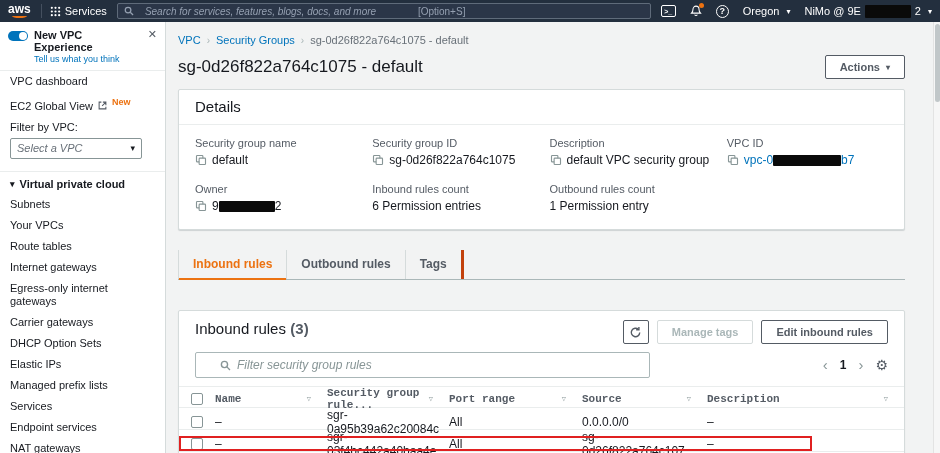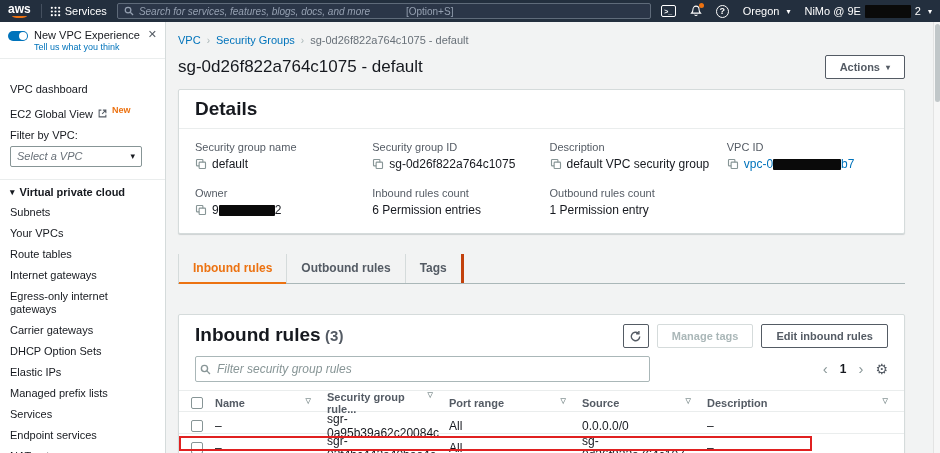--- a/index.html
+++ b/index.html
@@ -6,39 +6,39 @@
   html,body { width:940px; height:453px; overflow:hidden; }
   body { font-family:"Liberation Sans", sans-serif; background:#f2f3f3; position:relative; color:#16191f; }
 
   
   .topnav { position:absolute; top:0; left:0; width:940px; height:22px; background:#232f3e; display:flex; align-items:center; color:#fff; font-size:11px; padding:0 8px; z-index:20; }
   .nav-left { display:flex; align-items:center; gap:8px; }
   .aws-logo { display:inline-flex; flex-direction:column; align-items:center; font-weight:bold; font-size:12px; line-height:10px; cursor:pointer; margin-right:2px; }
   .aws-logo .smile { width:15px; height:4px; border-bottom:2px solid #ec7211; border-radius:0 0 60% 60%; }
   .nav-divider { width:1px; height:14px; background:#45505f; }
   .nav-item { display:flex; align-items:center; gap:4px; background:none; border:none; color:#fff; font-size:11px; font-family:inherit; cursor:pointer; }
-  .nav-search { flex:1; max-width:556px; height:16px; margin:0 10px; background:#2b3648; border:1px solid #5f6b7a; border-radius:2px; display:flex; align-items:center; padding:0 6px; gap:5px; }
+  .nav-search { flex:1; max-width:556px; height:16px; margin:0 10px; background:#2b3648; border:1px solid #5f6b7a; border-radius:2px; display:flex; align-items:center; padding:0 6px; gap:11px; }
   .nav-search input { background:transparent; border:none; outline:none; color:#ddd; font-size:10px; width:262px; font-family:inherit; }
   .nav-search input::placeholder { color:#95a0b1; font-style:italic; }
   .shortcut { color:#95a0b1; font-size:10px; }
   .nav-right { display:flex; align-items:center; gap:14px; margin-left:auto; }
   .nav-icon-btn { position:relative; background:none; border:none; color:#fff; cursor:pointer; display:flex; align-items:center; font-family:inherit; }
   .terminal-box { display:inline-flex; align-items:center; justify-content:center; width:15px; height:12px; border:1px solid #fff; border-radius:2px; font-size:7px; font-weight:bold; letter-spacing:0; color:#fff; }
   .bell-dot { position:absolute; top:-2px; right:-2px; width:5px; height:5px; border-radius:50%; background:#ec7211; }
   .help-circle { display:inline-flex; align-items:center; justify-content:center; width:13px; height:13px; border:1px solid #fff; border-radius:50%; font-size:9px; font-weight:bold; }
   .redact { display:inline-block; height:11px; background:#0a0a0a; border-radius:1px; vertical-align:middle; }
   .redact.nav { height:13px; }
   .caret-sm { font-size:8px; margin-left:3px; }
 
   
   .sidebar { position:absolute; top:22px; left:0; width:166px; bottom:0; background:#fff; border-right:1px solid #d5dbdb; overflow:hidden; font-size:11px; }
   .banner { display:flex; align-items:flex-start; gap:6px; padding:7px 8px 6px 8px; border-bottom:1px solid #eaeded; }
   .toggle { width:20px; height:10px; background:#0073bb; border-radius:5px; position:relative; flex:none; margin-top:2px; cursor:pointer; }
   .toggle::after { content:""; position:absolute; right:1px; top:1px; width:8px; height:8px; background:#fff; border-radius:50%; }
-  .banner-title { font-weight:normal; font-size:11px; }
+  .banner-title { font-weight:bold; font-size:11px; }
   .banner-sub { color:#0073bb; font-size:9px; margin-top:1px; cursor:pointer; }
   .banner-close { margin-left:auto; color:#545b64; font-size:11px; cursor:pointer; line-height:11px; }
   .side-item { padding:4px 10px; color:#16191f; cursor:pointer; line-height:13px; }
   .ext-icon { margin:0 2px; }
   .badge-new { color:#ec7211; font-size:9px; font-weight:bold; vertical-align:super; }
   .filter-block { padding:4px 10px 8px 10px; }
   .filter-label { margin-bottom:5px; color:#16191f; }
   .vpc-select { width:132px; height:21px; border:1px solid #879596; border-radius:2px; display:flex; align-items:center; justify-content:space-between; padding:0 6px; color:#687078; font-style:italic; cursor:pointer; background:#fff; }
   .vpc-select .sel-caret { font-style:normal; color:#16191f; font-size:9px; }
   .section-head { border-top:1px solid #eaeded; margin-top:4px; padding:6px 10px 4px 10px; font-weight:bold; display:flex; align-items:center; gap:5px; cursor:pointer; }
@@ -51,53 +51,53 @@
   .crumb-sep { color:#aab7b8; font-size:10px; }
   .title-row { margin-top:9px; display:flex; align-items:center; justify-content:space-between; }
   h1 { font-size:17px; font-weight:400; color:#16191f; }
   .btn { height:24px; padding:0 14px; background:#fff; border:1px solid #545b64; border-radius:2px; color:#545b64; font-size:11px; font-weight:bold; font-family:inherit; cursor:pointer; display:inline-flex; align-items:center; gap:6px; }
   .btn.disabled { border-color:#d5dbdb; color:#aab7b8; cursor:default; }
   .btn .caret-sm { margin-left:0; }
 
   .card { background:#fff; border:1px solid #d5dbdb; border-radius:2px; box-shadow:0 1px 1px rgba(0,28,36,.15); }
   .details-card { margin-top:10px; }
   .card-header { padding:8px 16px; border-bottom:1px solid #eaeded; }
-  .card-header h2, .rules-title h2 { font-size:19px; font-weight:bold; display:inline; }
+  .card-header h2, .rules-title h2 { font-size:15px; font-weight:normal; display:inline; }
   .details-grid { display:grid; grid-template-columns:repeat(4,1fr); column-gap:16px; row-gap:16px; padding:12px 16px 16px 16px; }
   .field-label { font-size:11px; color:#545b64; margin-bottom:4px; }
   .field-value { font-size:12px; color:#16191f; display:flex; align-items:center; gap:5px; }
   .copy-btn { display:inline-flex; cursor:pointer; flex:none; }
   .link { color:#0073bb; cursor:pointer; }
 
   
   .tabs { margin-top:20px; display:flex; border-bottom:1px solid #aab7b8; font-size:12px; font-weight:bold; color:#545b64; }
   .tab { padding:7px 14px 8px 14px; border-left:1px solid #d5dbdb; cursor:pointer; position:relative; }
   .tab:last-child { border-right:3px solid #c2410c; }
   .tab.active { color:#ec7211; }
   .tab.active::after { content:""; position:absolute; left:0; right:0; bottom:-1px; height:2px; background:#ec7211; }
 
   
   .rules-card { margin-top:30px; padding-bottom:40px; }
   .rules-header { display:flex; align-items:flex-start; justify-content:space-between; padding:9px 16px 8px 16px; }
   .rules-count { color:#545b64; font-weight:bold; font-size:15px; }
   .rules-actions { display:flex; align-items:center; gap:8px; }
   .icon-btn { width:26px; height:24px; background:#fff; border:1px solid #545b64; border-radius:2px; display:inline-flex; align-items:center; justify-content:center; cursor:pointer; }
   .filter-row { display:flex; align-items:center; justify-content:space-between; padding:0 16px 8px 16px; }
-  .search-box { width:455px; height:26px; border:1px solid #aab7b8; border-radius:2px; display:flex; align-items:center; gap:6px; padding:0 4px; background:#fff; }
+  .search-box { width:455px; height:26px; border:1px solid #aab7b8; border-radius:2px; display:flex; align-items:center; gap:6px; padding:0 24px; background:#fff; }
   .search-box input { flex:1; border:none; outline:none; font-size:12px; font-family:inherit; color:#16191f; background:transparent; }
   .search-box input::placeholder { color:#879596; font-style:italic; }
   .pagination { display:flex; align-items:center; gap:12px; color:#879596; }
   .page-chevron { font-size:15px; line-height:14px; cursor:pointer; background:none; border:none; color:#879596; font-family:inherit; }
   .page-num { color:#16191f; font-weight:bold; font-size:12px; cursor:pointer; }
   .gear { font-size:14px; color:#545b64; cursor:pointer; line-height:14px; }
 
   
   .tbl-header, .tbl-row { display:grid; grid-template-columns:36px 112px 122px 133px 125px 1fr; align-items:center; }
   .tbl-header { height:22px; border-top:1px solid #eaeded; border-bottom:1px solid #eaeded; font-size:11px; font-weight:bold; color:#545b64; }
-  .th-cell { display:flex; align-items:flex-start; justify-content:space-between; padding-right:16px; }
+  .th-cell { display:flex; align-items:center; justify-content:space-between; padding-right:16px;font-family:Liberation Mono, monospace; }
   .sort-icon { font-size:7px; color:#879596; cursor:pointer; }
   .tbl-row { height:22px; border-bottom:1px solid #eaeded; font-size:12px; color:#16191f; }
   .cb-cell { display:flex; justify-content:center; align-items:center; }
   .checkbox { width:12px; height:12px; border:1px solid #879596; border-radius:2px; background:#fff; cursor:pointer; }
 
   
   .annotation { position:absolute; left:179px; top:436px; width:633px; height:15px; border:2px solid #e02020; z-index:30; pointer-events:none; }
   .page-scrollbar { position:absolute; top:22px; right:0; width:7px; bottom:0; background:#f6f6f6; border-left:1px solid #e3e3e3; z-index:25; }
   .page-scrollbar .thumb { position:absolute; top:2px; left:1px; width:5px; height:78px; background:#c1c7c9; border-radius:3px; }
 </style>
@@ -168,21 +168,21 @@
 <nav class="sidebar">
   <div class="banner">
     <span class="toggle"></span>
     <div>
       <div class="banner-title">New VPC Experience</div>
       <div class="banner-sub">Tell us what you think</div>
     </div>
     <span class="banner-close">✕</span>
   </div>
 
-  <div class="side-item" style="margin-top:20px">
+  <div class="side-item" style="margin-top:0">
     <span>VPC dashboard</span>
   </div>
   <div class="side-item">
     <span>EC2 Global View</span>
     <svg class="ext-icon" width="9" height="9" viewBox="0 0 12 12">
       <path d="M4.5 1.5H1.5v9h9V7.5" fill="none" stroke="#545b64" stroke-width="1.4"></path>
       <path d="M6.5 1.5h4v4M10.5 1.5 5.5 6.5" fill="none" stroke="#545b64" stroke-width="1.4"></path>
     </svg>
     <span class="badge-new">New</span>
   </div>

